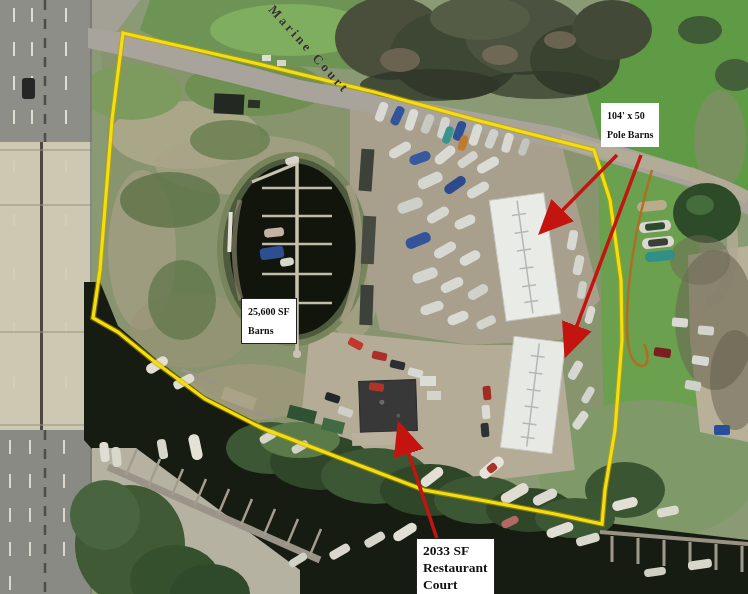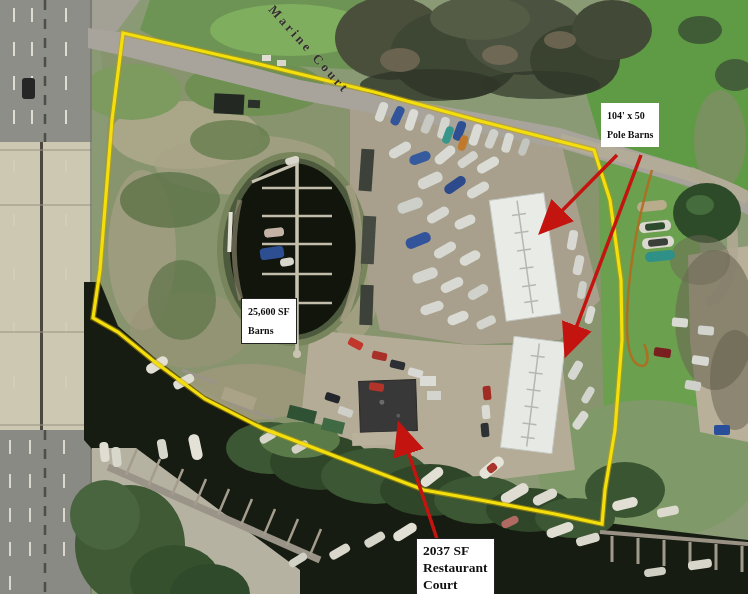--- a/index.html
+++ b/index.html
@@ -307,17 +307,17 @@
   <span>104' x 50</span>
   <span>Pole Barns</span>
 </div>
 
 <div class="map-label bordered" id="lagoon-label" style="left:241px;top:298px;">
   <span>25,600 SF</span>
   <span>Barns</span>
 </div>
 
 <div class="map-label bordered" id="restaurant-label" style="left:416px;top:538px;">
-  <span>2037 SF</span>
+  <span>2033 SF</span>
   <span>Restaurant</span>
   <span>Court</span>
 </div>
 </div>
 
 </body></html>

